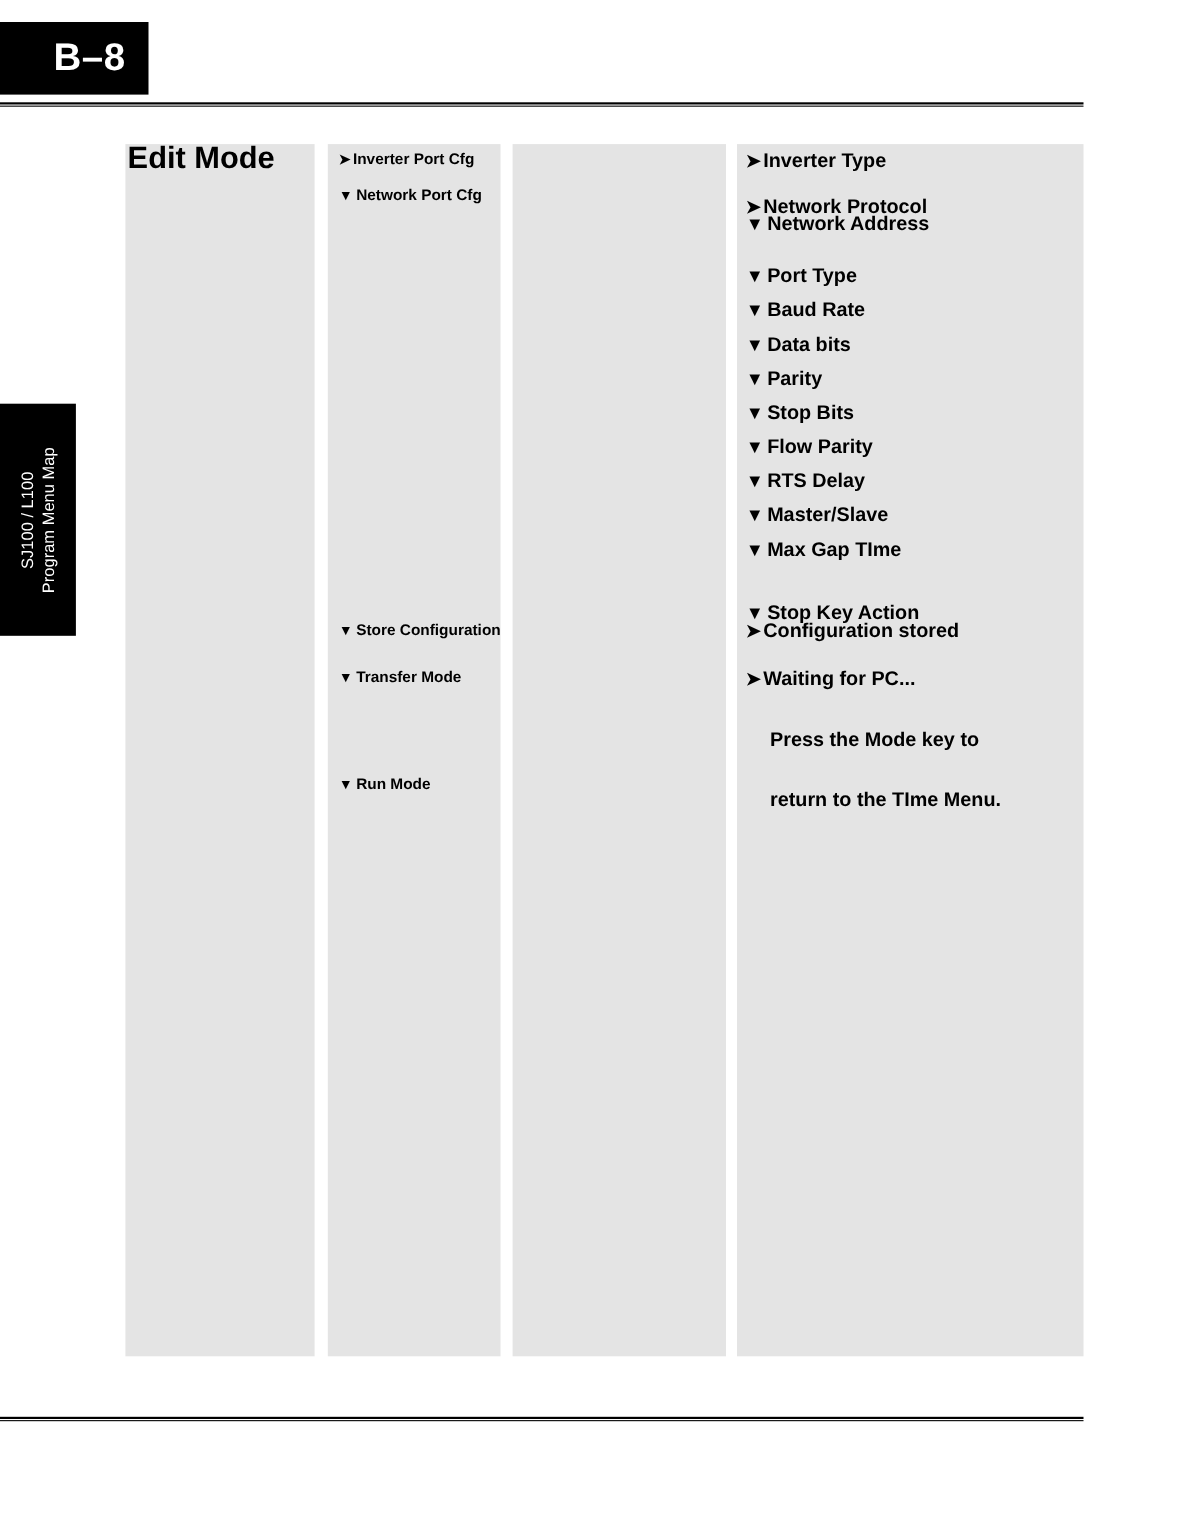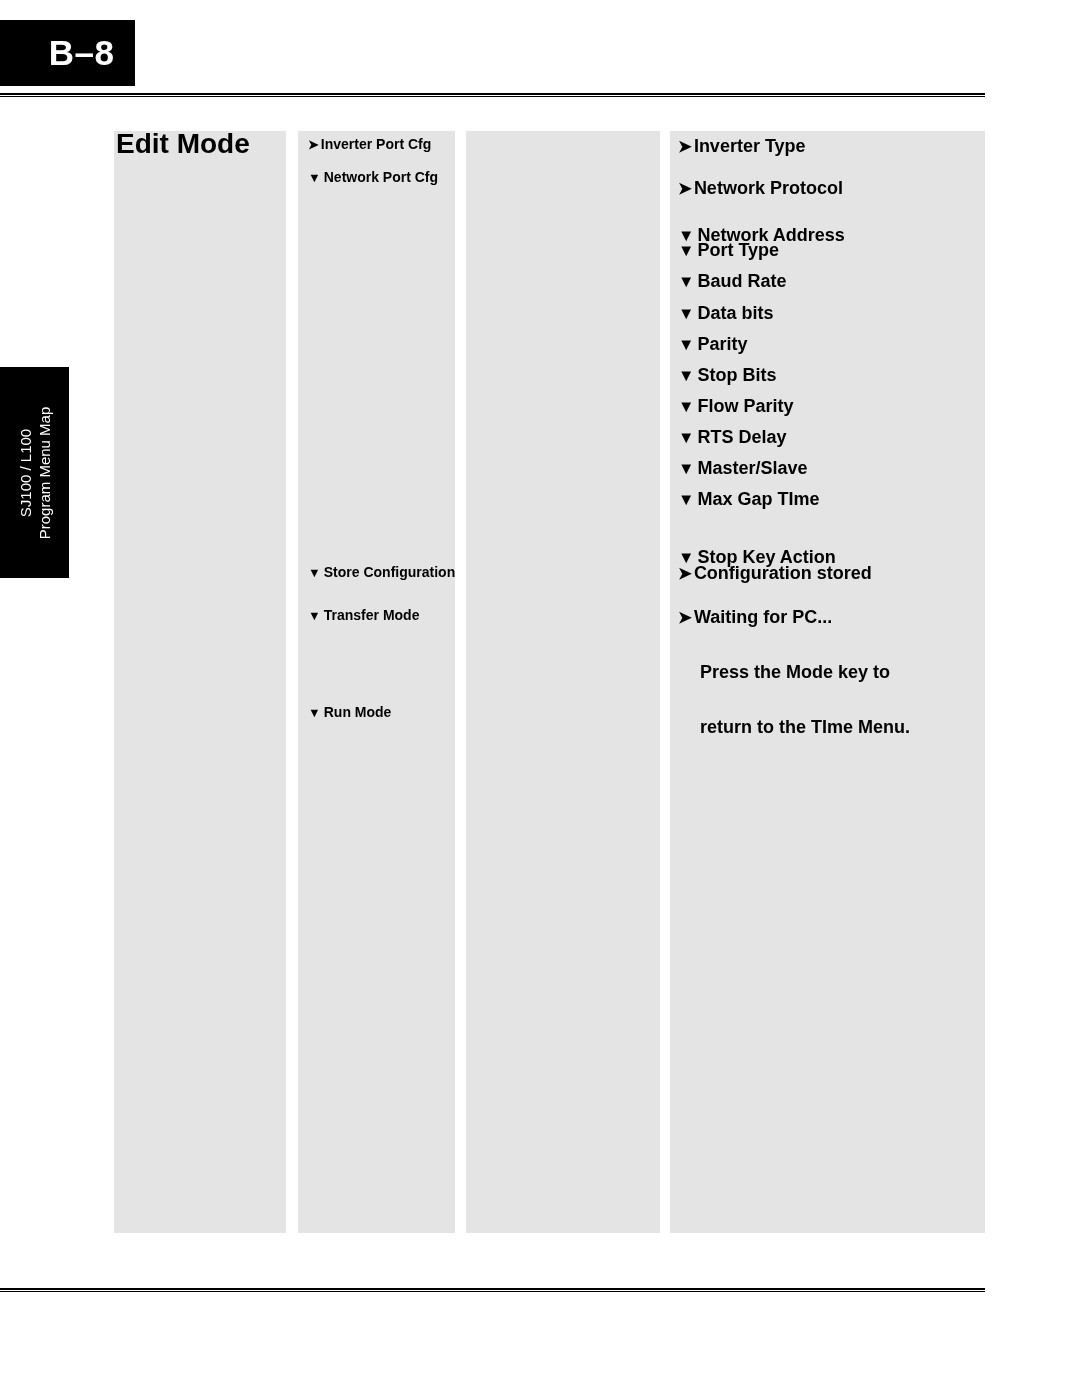--- a/index.html
+++ b/index.html
@@ -168,21 +168,21 @@
   <div class="entry lvl2" style="left:308px; top:699px;">
     <span class="arrow arrow-down">▼</span><span>Run Mode</span>
   </div>
 
   <div class="entry lvl3" style="left:678px; top:135px;">
     <span class="arrow arrow-right">➤</span><span>Inverter Type</span>
   </div>
   <div class="entry lvl3" style="left:678px; top:177px;">
     <span class="arrow arrow-right">➤</span><span>Network Protocol</span>
   </div>
-  <div class="entry lvl3" style="left:678px; top:224px;">
+  <div class="entry lvl3" style="left:678px; top:192px;">
     <span class="arrow arrow-down">▼</span><span>Network Address</span>
   </div>
   <div class="entry lvl3" style="left:678px; top:239px;">
     <span class="arrow arrow-down">▼</span><span>Port Type</span>
   </div>
   <div class="entry lvl3" style="left:678px; top:270px;">
     <span class="arrow arrow-down">▼</span><span>Baud Rate</span>
   </div>
   <div class="entry lvl3" style="left:678px; top:302px;">
     <span class="arrow arrow-down">▼</span><span>Data bits</span>

